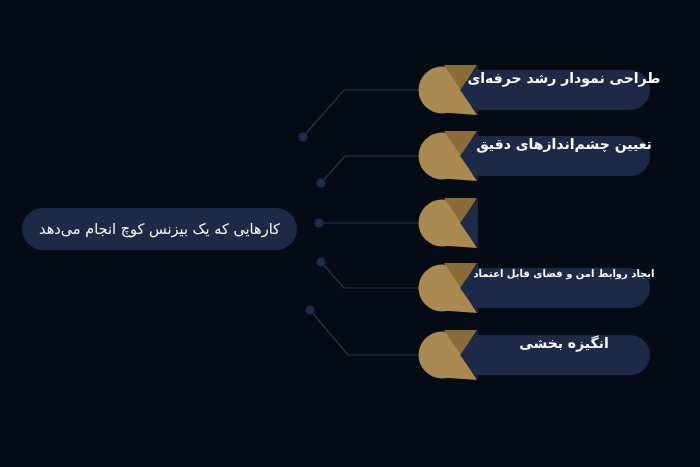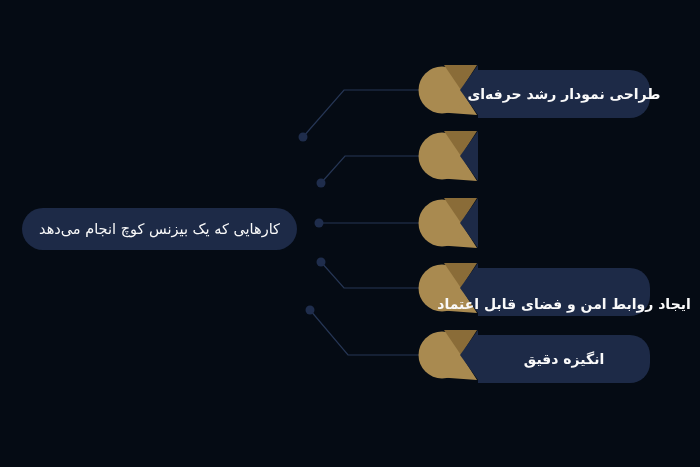--- a/index.html
+++ b/index.html
@@ -19,30 +19,30 @@
   .title-pill .txt{
     color:var(--text,#fafafa);font-size:14.5px;font-weight:normal;
     direction:rtl;white-space:nowrap;
   }
   .item{position:absolute;left:418px;width:232px;height:52px;}
   .cap{position:absolute;left:0;top:0;display:block;}
   .cap .gl{fill:var(--gold-light,#a98a50);}
   .cap .gd{fill:var(--gold-dark,#8a6c38);}
   .cap .nv{fill:var(--pill,#1d2a47);}
   .pill-body{
-    position:absolute;left:60px;top:6px;width:172px;height:48px;
+    position:absolute;left:60px;top:6px;width:172px;height:40px;
     background:var(--pill,#1d2a47);
     border-radius:0 20px 20px 0;
-    display:flex;align-items:center;justify-content:center;
+    display:flex;align-items:flex-start;justify-content:center;
   }
   .pill-text{
     color:var(--text,#fafafa);font-size:14px;font-weight:bold;
     direction:rtl;white-space:nowrap;padding:0 6px;
   }
-  .item.small .pill-text{font-size:14px;margin-top:24px;}
+  .item.small .pill-text{font-size:10px;}
   .i1{top:64px}.i2{top:130px}.i3{top:197px}.i4{top:262px}.i5{top:329px}
 </style>
 </head>
 <body>
 
 <div class="stage" style="--bg: #050b14; --pill: #1d2a47; --gold-light: #a98a50; --gold-dark: #8a6c38; --line: #263655; --dot: #1f2d4c; --text: #fafafa;">
 
   <svg class="wires" width="700" height="467" viewBox="0 0 700 467">
     <polyline points="303,137 344,90 421,90"></polyline>
     <polyline points="321,183 345,156 421,156"></polyline>
@@ -72,20 +72,23 @@
     </div>
   </div>
 
   <div class="item i2">
     <svg class="cap" width="60" height="52" viewBox="0 0 60 52">
       <polygon class="gl" points="43,26 59,51 18,48"></polygon>
       <circle class="gl" cx="24" cy="26" r="23.5"></circle>
       <polygon class="gd" points="26,1 59,1 43,26"></polygon>
       <polygon class="nv" points="42,26 60,1 60,51"></polygon>
     </svg>
+    <div class="pill-body">
+      <span class="pill-text" dir="rtl">تعیین چشم‌اندازهای دقیق</span>
+    </div>
   </div>
 
   <div class="item i3">
     <svg class="cap" width="60" height="52" viewBox="0 0 60 52">
       <polygon class="gl" points="43,26 59,51 18,48"></polygon>
       <circle class="gl" cx="24" cy="26" r="23.5"></circle>
       <polygon class="gd" points="26,1 59,1 43,26"></polygon>
       <polygon class="nv" points="42,26 60,1 60,51"></polygon>
     </svg>
   </div>
@@ -103,17 +106,17 @@
   </div>
 
   <div class="item i5">
     <svg class="cap" width="60" height="52" viewBox="0 0 60 52">
       <polygon class="gl" points="43,26 59,51 18,48"></polygon>
       <circle class="gl" cx="24" cy="26" r="23.5"></circle>
       <polygon class="gd" points="26,1 59,1 43,26"></polygon>
       <polygon class="nv" points="42,26 60,1 60,51"></polygon>
     </svg>
     <div class="pill-body">
-      <span class="pill-text" dir="rtl">انگیزه دقیق</span>
+      <span class="pill-text" dir="rtl">انگیزه بخشی</span>
     </div>
   </div>
 
 </div>
 
 </body></html>

